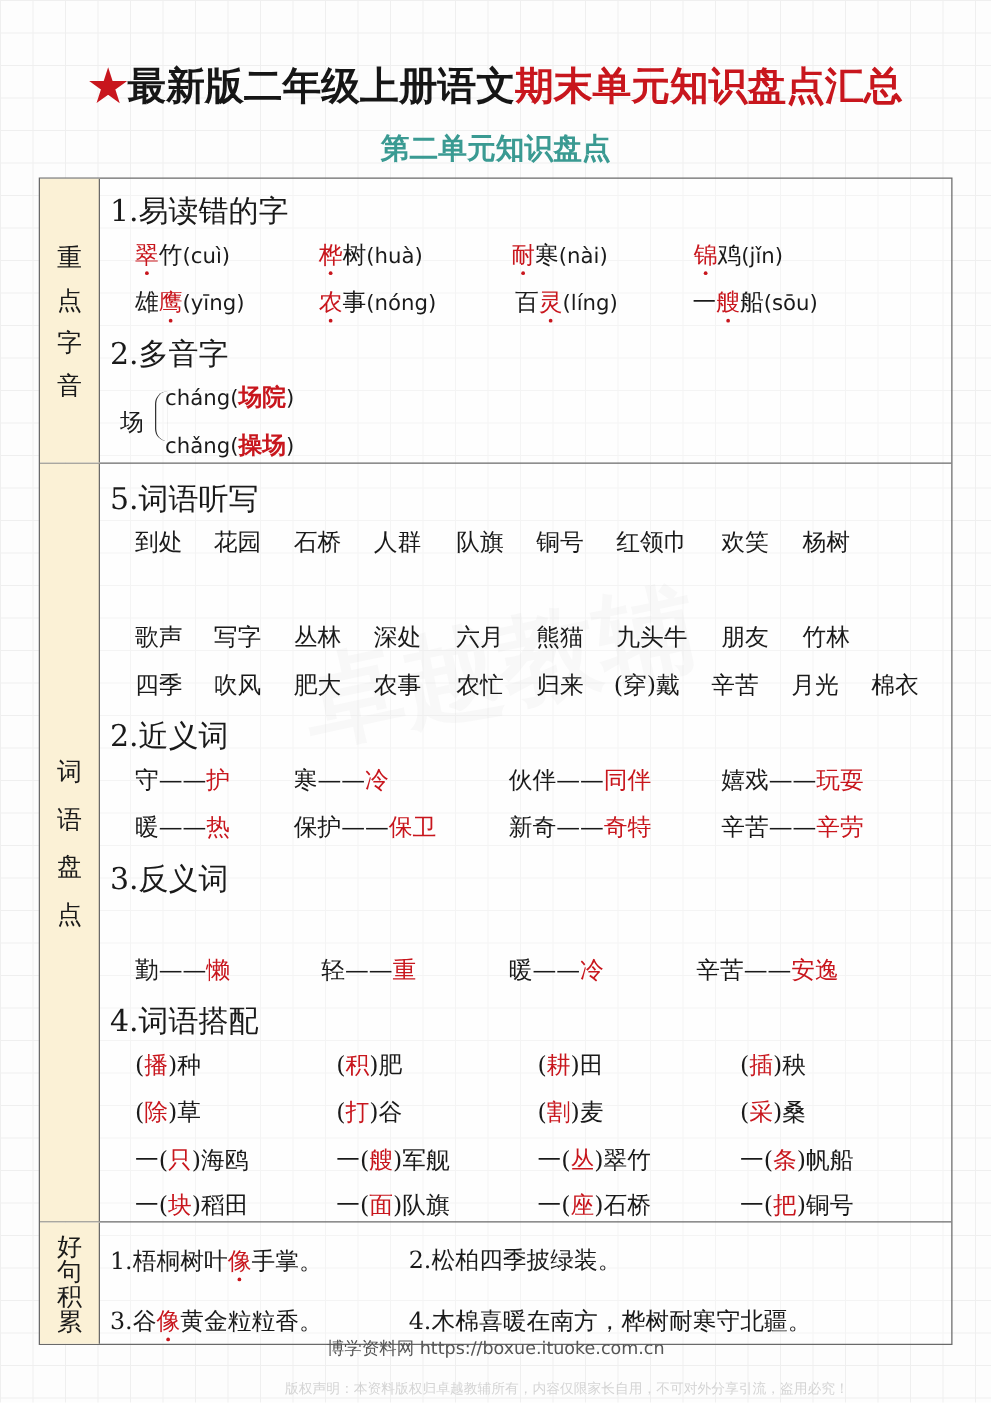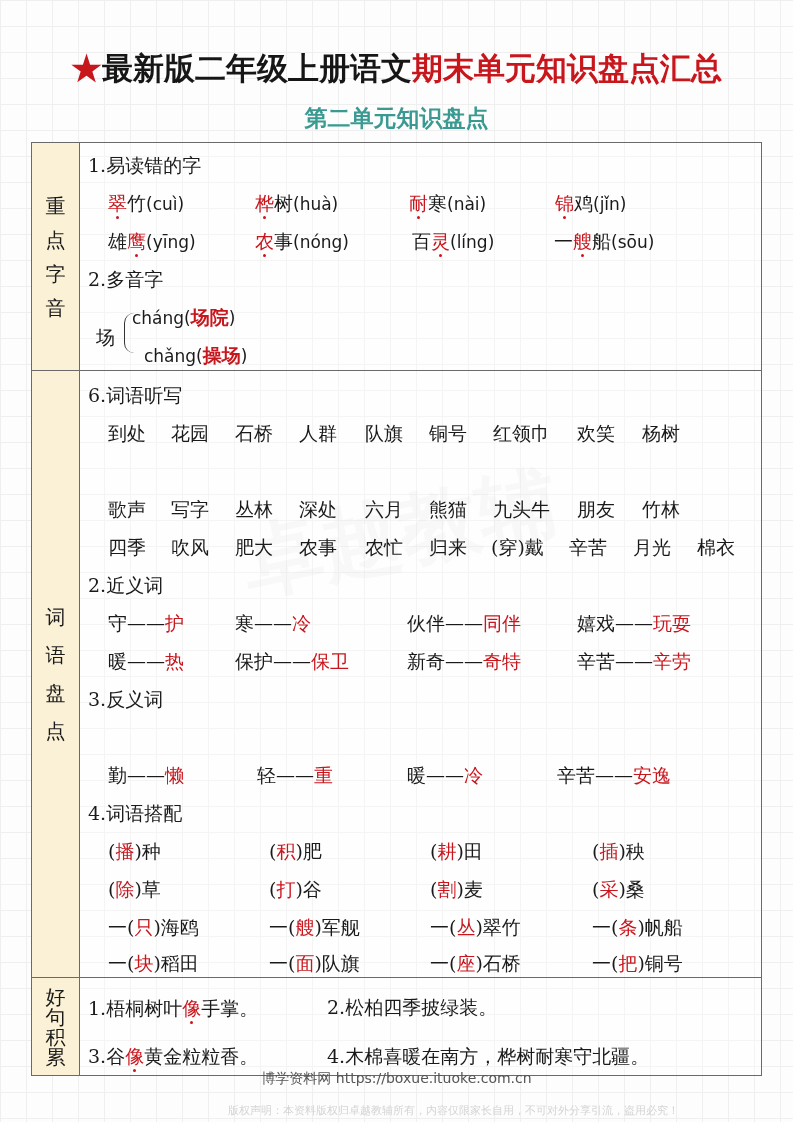--- a/index.html
+++ b/index.html
@@ -43,21 +43,21 @@
       width: 48px; flex-shrink: 0;
       background: #fbf1d6;
       border-right: 1.5px solid #6a6a6a;
       display: flex; flex-direction: column; align-items: center; justify-content: center;
       font-size: 20px; color: #1a1a1a;
     }
     .side span { display: block; line-height: 1; }
     .content { flex: 1; position: relative; }
     .sec-title {
       position: absolute; left: 8px;
-      font-size: 19px; color: #1a1a1a; text-align: center;
+      font-size: 24px; color: #1a1a1a; text-align: center;
     }
     .line {
       position: absolute; left: 0; width: 100%; height: 30px;
       font-size: 19px;
     }
     .cell {
       position: absolute; top: 0; white-space: nowrap;
       font-size: 19px; color: #1a1a1a;
     }
     .py { font-family: "DejaVu Sans", "Liberation Sans", sans-serif; font-size: 17px; }
@@ -128,33 +128,33 @@
         <div class="cell" style="left:175px;"><span class="r dot">农</span><span>事</span><span class="py">(nóng)</span></div>
         <div class="cell" style="left:332px;"><span>百</span><span class="r dot">灵</span><span class="py">(líng)</span></div>
         <div class="cell" style="left:474px;"><span>一</span><span class="r dot">艘</span><span>船</span><span class="py">(sōu)</span></div>
       </div>
 
       <div class="sec-title" style="top:124px;">2.多音字</div>
 
       <div class="brace-char" style="left:16px; top:182px;">场</div>
       <div class="brace" style="left:44px; top:170px;"></div>
       <div class="cell" style="left:52px; top:162px;"><span class="py">cháng(</span><span class="r" style="font-weight:bold;">场院</span><span class="py">)</span></div>
-      <div class="cell" style="left:64px; top:200px;"><span class="py">chǎng(</span><span class="r" style="font-weight:bold;">操场</span><span class="py">)</span></div>
+      <div class="cell" style="left:52px; top:200px;"><span class="py">chǎng(</span><span class="r" style="font-weight:bold;">操场</span><span class="py">)</span></div>
     </div>
   </div>
 
   <div class="row" style="height:607px;">
     <div class="side" style="gap:18px;">
       <span>词</span>
       <span>语</span>
       <span>盘</span>
       <span>点</span>
     </div>
     <div class="content words">
-      <div class="sec-title" style="top:12px;">6.词语听写</div>
+      <div class="sec-title" style="top:12px;">5.词语听写</div>
 
       <div class="line" style="top:50px;">
         <div class="cell" style="left:28px;">到处</div>
         <div class="cell" style="left:91px;">花园</div>
         <div class="cell" style="left:155px;">石桥</div>
         <div class="cell" style="left:219px;">人群</div>
         <div class="cell" style="left:285px;">队旗</div>
         <div class="cell" style="left:349px;">铜号</div>
         <div class="cell" style="left:413px;">红领巾</div>
         <div class="cell" style="left:497px;">欢笑</div>

